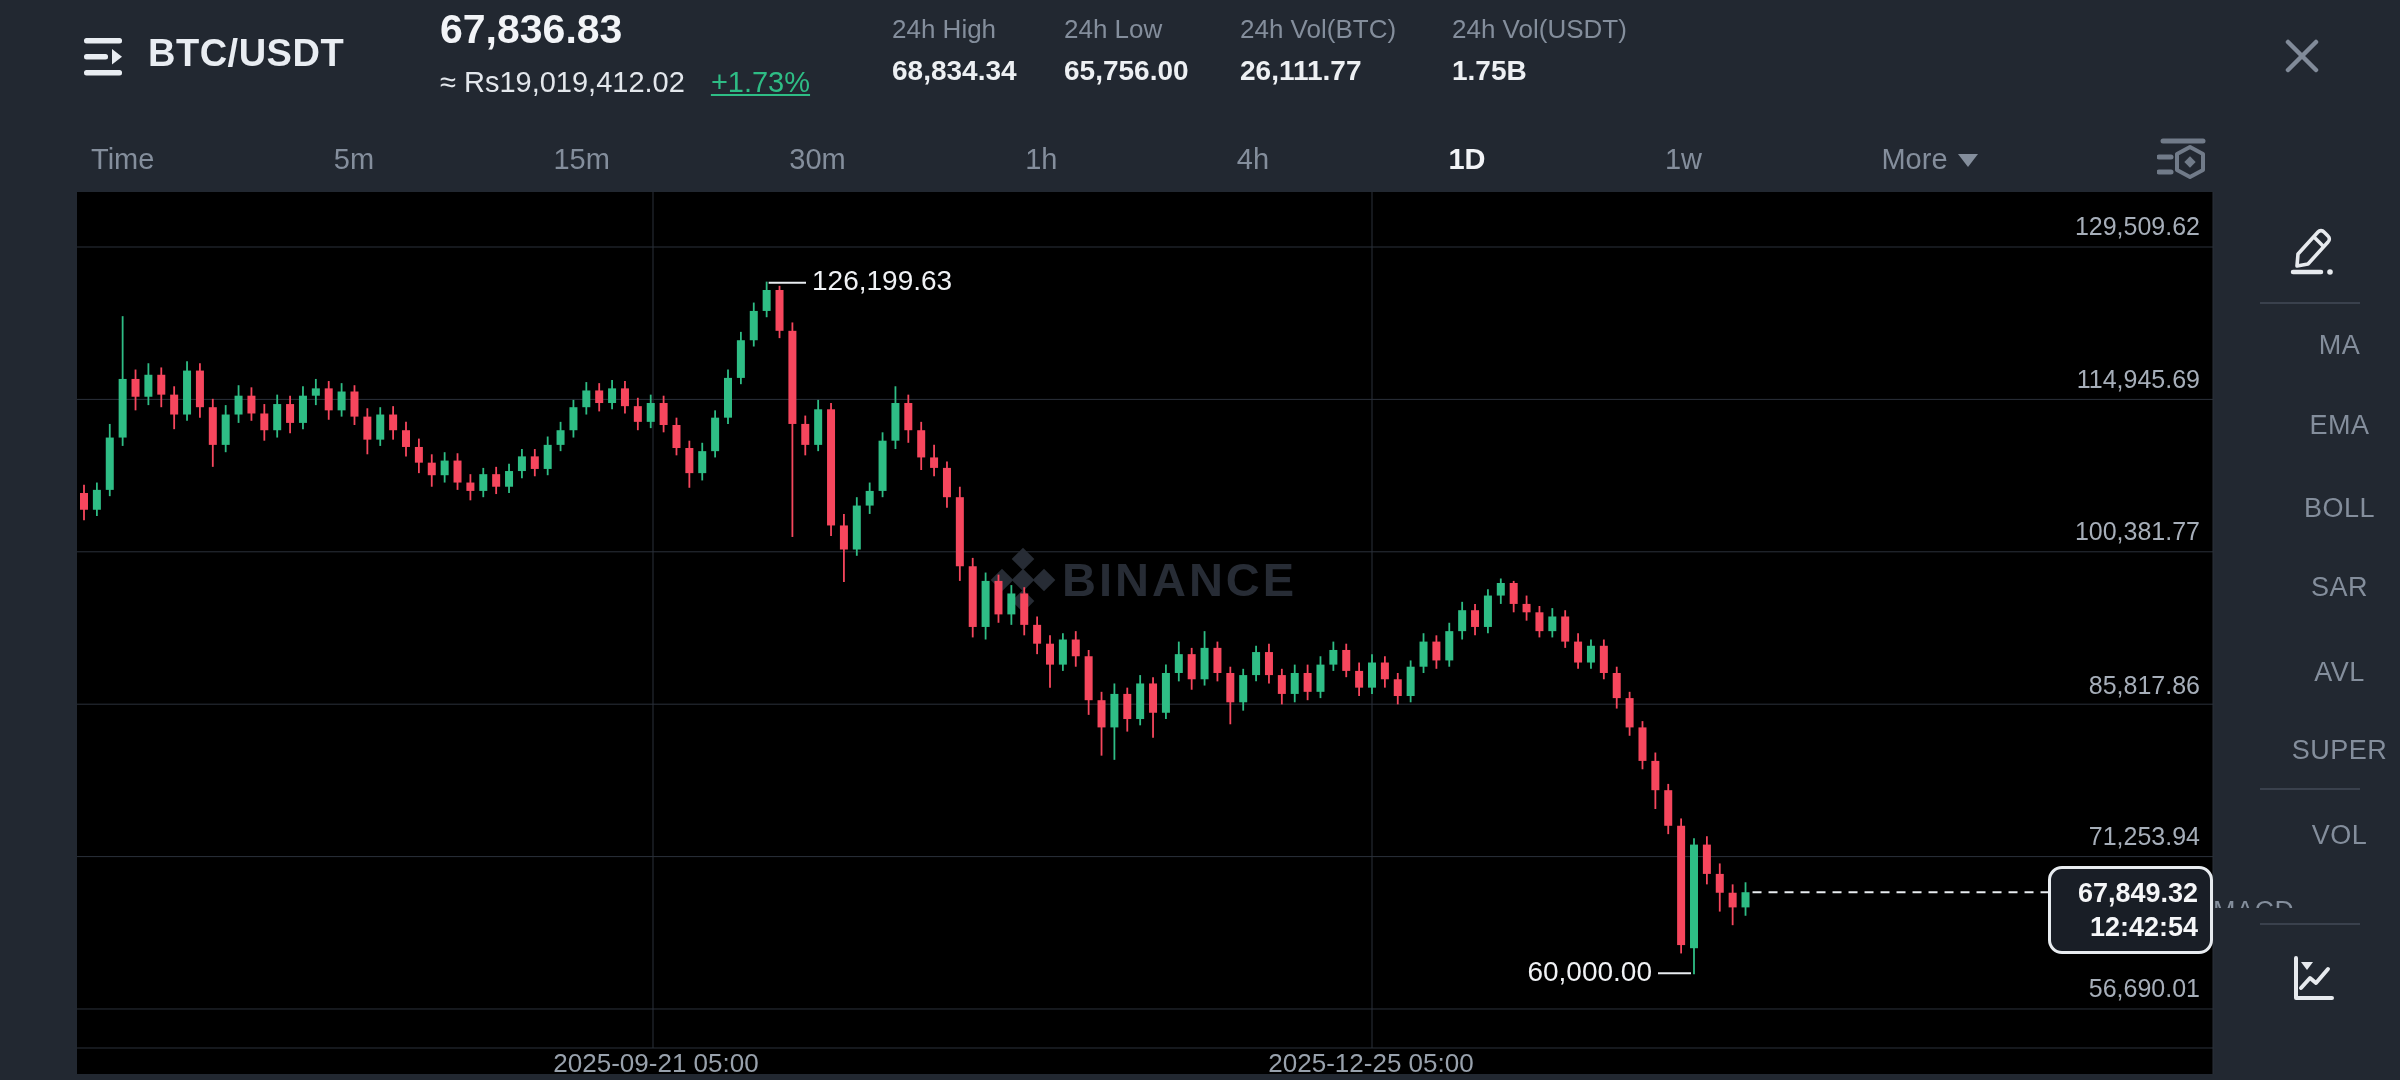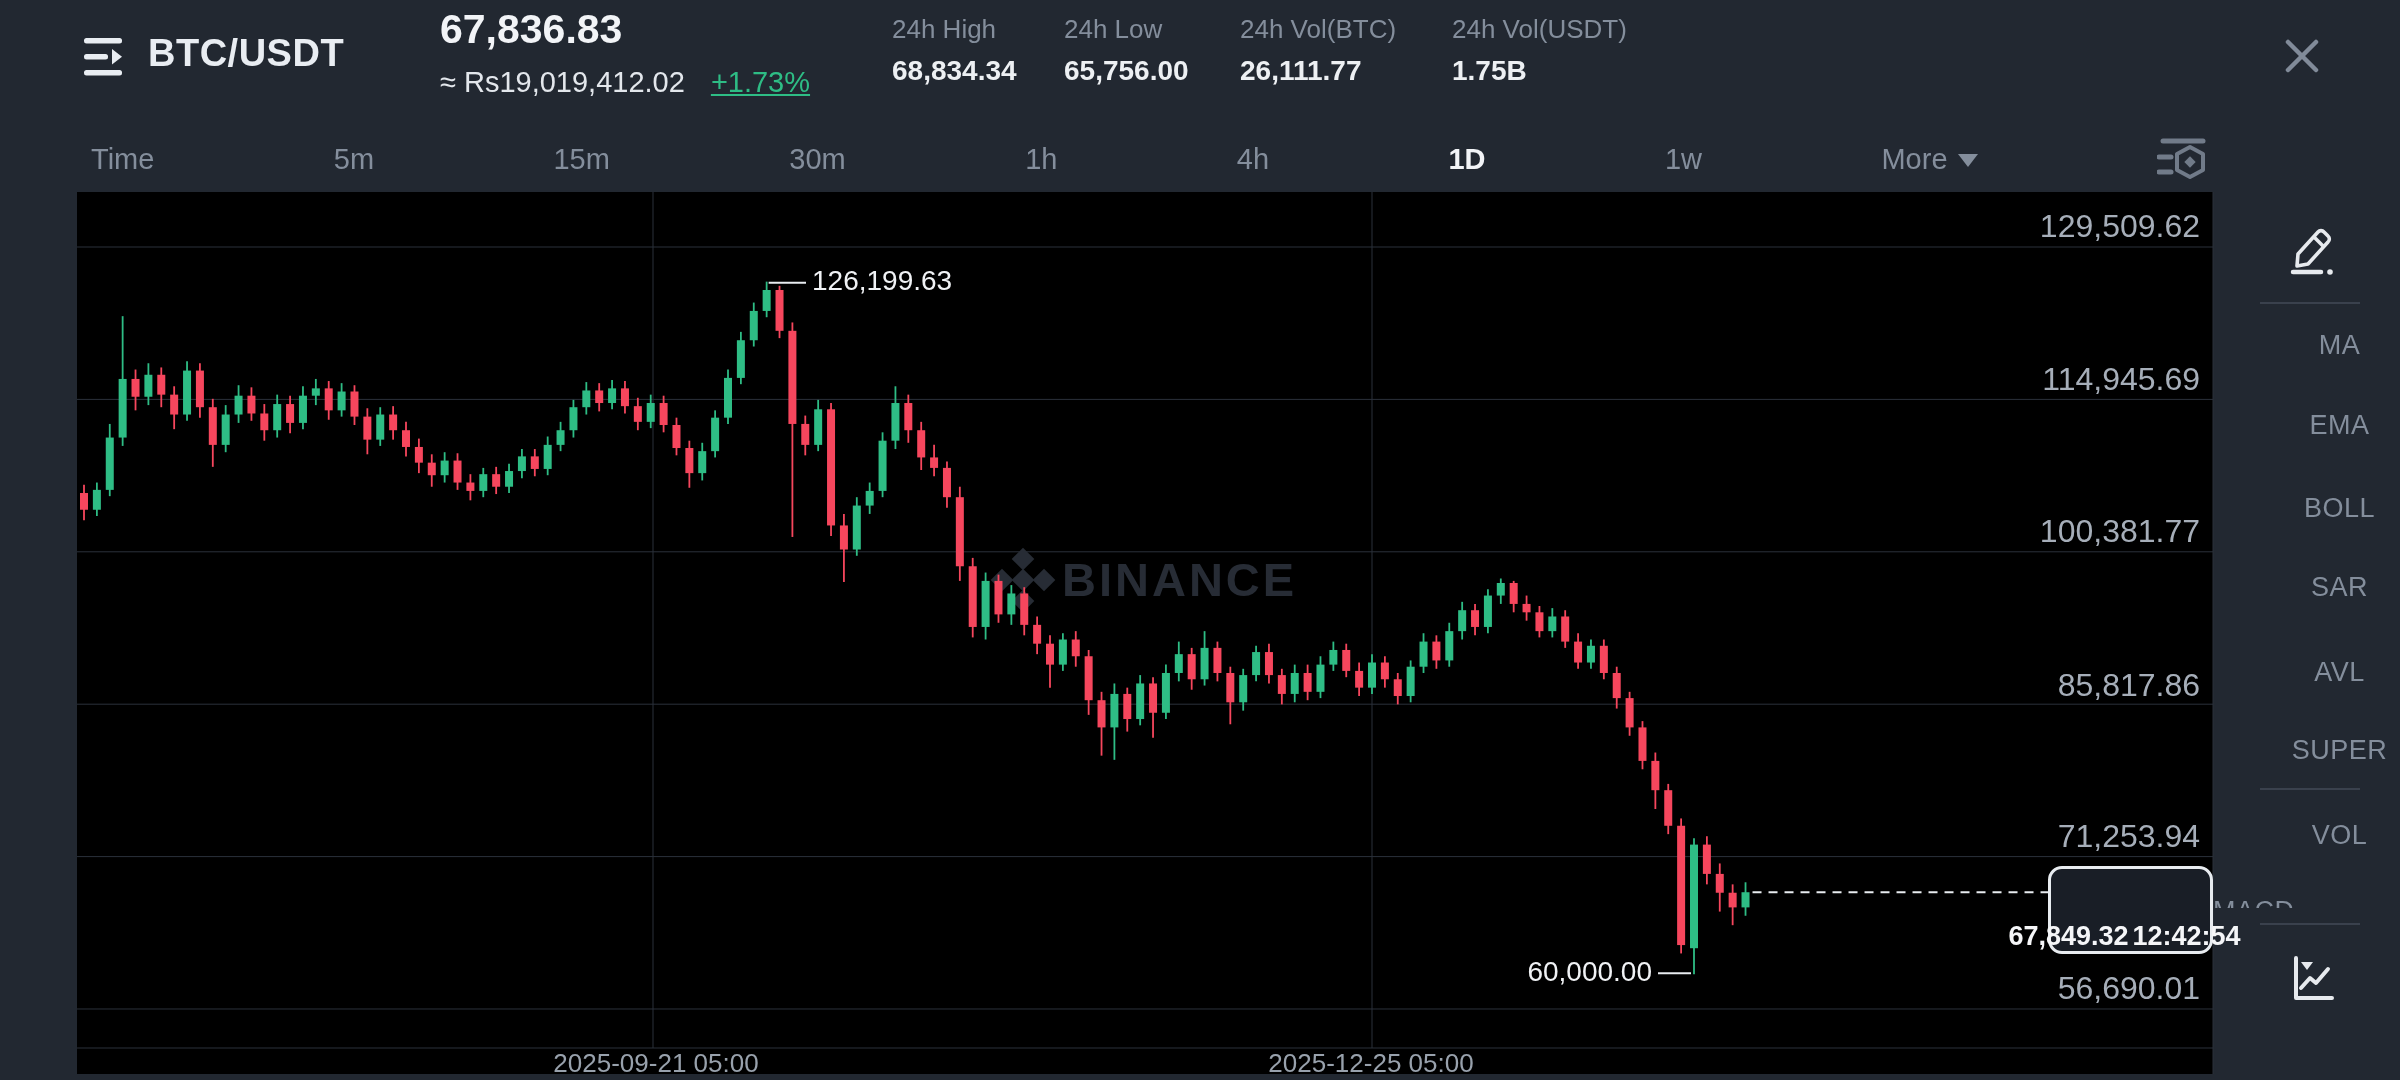--- a/index.html
+++ b/index.html
@@ -38,28 +38,28 @@
 
   
   .tabs{left:77px;top:126px;width:2136px;height:66px;display:flex;align-items:center;justify-content:space-between;padding:0 4px 0 14px;}
   .tab{font-size:29px;color:var(--muted);cursor:pointer;white-space:nowrap;}
   .tab.active{color:#F2F4F7;font-weight:700;}
   .tab .caret{display:inline-block;width:0;height:0;border-left:10px solid transparent;border-right:10px solid transparent;border-top:13px solid var(--muted);margin-left:10px;vertical-align:middle;}
   .tab-settings{width:52px;height:56px;cursor:pointer;}
 
   
   #chart-svg{left:0;top:0;}
-  .ylabel{width:220px;left:1980px;text-align:right;font-size:32px;color:var(--axis);line-height:30px;pointer-events:none;}
+  .ylabel{width:220px;left:1980px;text-align:right;font-size:25px;color:var(--axis);line-height:30px;pointer-events:none;}
   .xlabel{width:260px;top:1048px;text-align:center;font-size:26px;color:#98A1AC;line-height:30px;pointer-events:none;}
   .hi-label{left:812px;top:265px;font-size:28px;color:#F0F2F5;pointer-events:none;}
   .lo-label{left:1452px;width:200px;text-align:right;top:956px;font-size:28px;color:#F0F2F5;pointer-events:none;}
   .price-box{
     left:2048px;top:866px;width:165px;height:88px;
     border:3px solid #E8ECF0;border-radius:14px;background:#191E26;
-    display:flex;flex-direction:row;justify-content:center;align-items:flex-end;
+    display:flex;flex-direction:column;justify-content:center;align-items:flex-end;
     padding-right:12px;gap:4px;z-index:3;
   }
   .price-box div{font-size:27px;font-weight:700;color:#F5F6F8;line-height:30px;}
 
   
   .side{left:2213px;width:187px;text-align:center;margin-left:33px;}
   .side-item{font-size:27px;color:var(--muted);letter-spacing:.5px;cursor:pointer;line-height:32px;}
   .side-div{left:2260px;width:100px;height:0;border-top:2px solid var(--divider);}
   .macd-clip{left:2213px;width:187px;height:13px;overflow:hidden;top:895px;}
   .pencil-btn{left:2288px;top:220px;width:48px;height:56px;cursor:pointer;}

